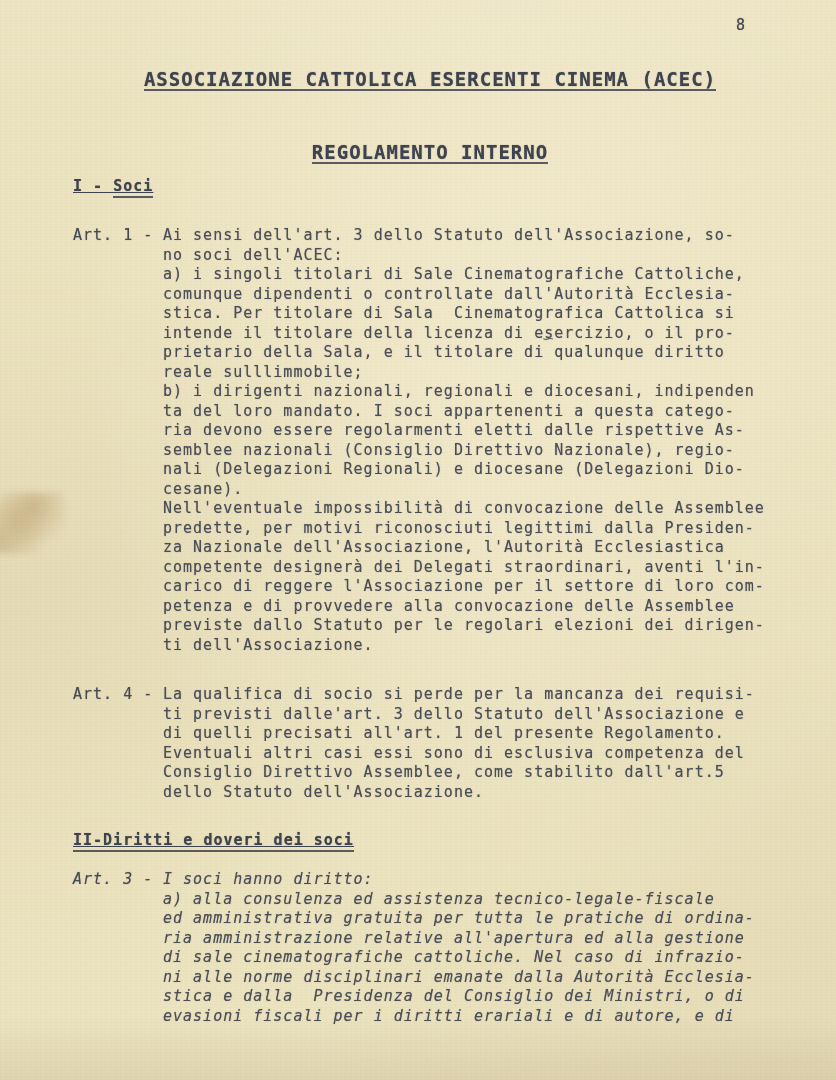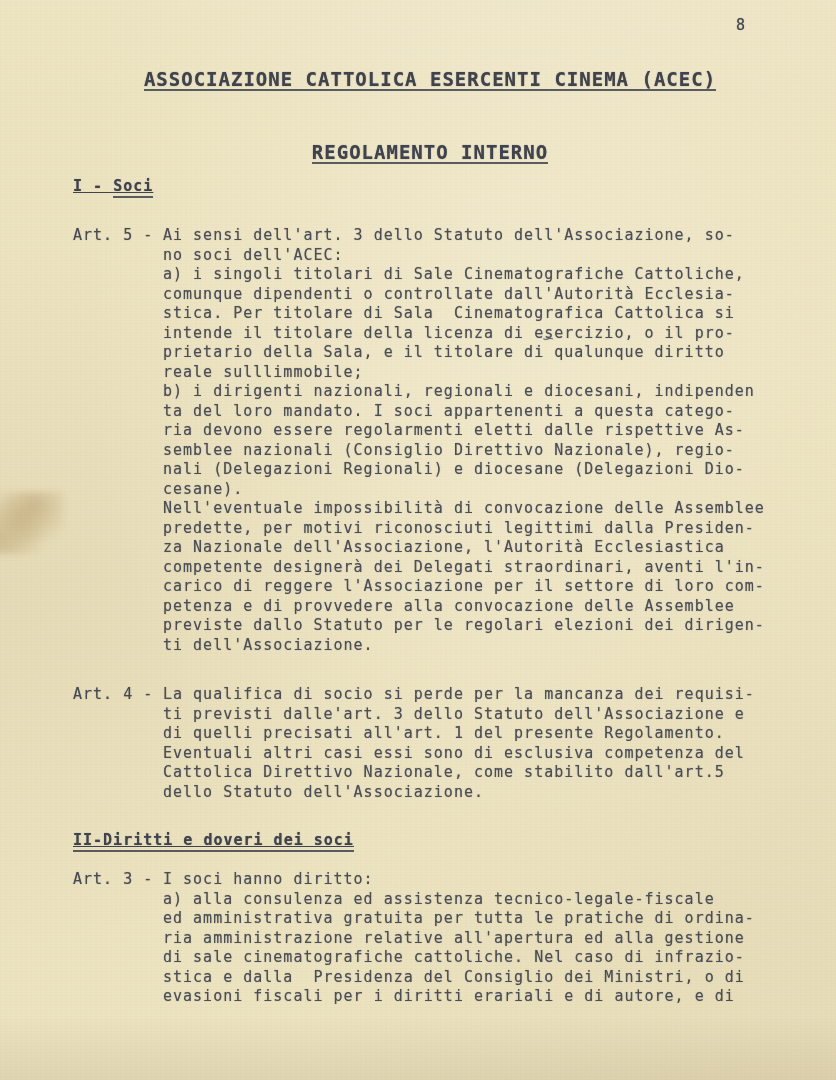--- a/index.html
+++ b/index.html
@@ -49,21 +49,21 @@
     text-shadow:0 0 1px rgba(50,55,68,0.6);
     white-space:pre;
     text-decoration:underline;
   }
   .section + .section{ margin-top:28px; }
   .article{
     position:relative; padding-left:90px; margin-top:30px;
     font-size:15px; letter-spacing:1px; line-height:19.5px;
   }
   .section:first-child .article:nth-of-type(1){ margin-top:28px; }
-  .section:nth-child(2) .article{ margin-top:20px; }
+  .section:nth-child(2) .article{ margin-top:20px;font-style:italic; }
   .article-label{
     position:absolute; left:0; top:0; white-space:pre;
     color:#464a54; text-shadow:0 0 1px rgba(58,62,74,0.55);
   }
   .line{
     white-space:pre; color:#4a4e57;
     text-shadow:0 0 1px rgba(58,62,74,0.5);
   }
   .insert-mark{
     position:absolute; left:544px; top:331px;
@@ -92,21 +92,21 @@
     </div>
     <div>
       <span class="subtitle u">REGOLAMENTO INTERNO</span>
     </div>
   </div>
 
   <div class="content">
       <section class="section">
         <div class="section-heading ink"><span>I - </span><span class="u">Soci</span></div>
         <div class="article">
-          <span class="article-label">Art. 5 - </span>
+          <span class="article-label">Art. 1 - </span>
           <div class="line">Ai sensi dell'art. 3 dello Statuto dell'Associazione, so-</div>
           <div class="line">no soci dell'ACEC:</div>
           <div class="line">a) i singoli titolari di Sale Cinematografiche Cattoliche,</div>
           <div class="line">comunque dipendenti o controllate dall'Autorità Ecclesia-</div>
           <div class="line">stica. Per titolare di Sala  Cinematografica Cattolica si</div>
           <div class="line">intende il titolare della licenza di esercizio, o il pro-</div>
           <div class="line">prietario della Sala, e il titolare di qualunque diritto</div>
           <div class="line">reale sulllimmobile;</div>
           <div class="line">b) i dirigenti nazionali, regionali e diocesani, indipenden</div>
           <div class="line">ta del loro mandato. I soci appartenenti a questa catego-</div>
@@ -122,33 +122,34 @@
           <div class="line">petenza e di provvedere alla convocazione delle Assemblee</div>
           <div class="line">previste dallo Statuto per le regolari elezioni dei dirigen-</div>
           <div class="line">ti dell'Associazione.</div>
         </div>
         <div class="article">
           <span class="article-label">Art. 4 - </span>
           <div class="line">La qualifica di socio si perde per la mancanza dei requisi-</div>
           <div class="line">ti previsti dalle'art. 3 dello Statuto dell'Associazione e</div>
           <div class="line">di quelli precisati all'art. 1 del presente Regolamento.</div>
           <div class="line">Eventuali altri casi essi sono di esclusiva competenza del</div>
-          <div class="line">Cattolica Direttivo Nazionale, come stabilito dall'art.5</div>
+          <div class="line">Consiglio Direttivo Assemblee, come stabilito dall'art.5</div>
           <div class="line">dello Statuto dell'Associazione.</div>
         </div>
       </section>
       <section class="section">
         <div class="section-heading ink"><span class="u">II-Diritti e doveri dei soci</span></div>
         <div class="article">
           <span class="article-label">Art. 3 - </span>
           <div class="line">I soci hanno diritto:</div>
           <div class="line">a) alla consulenza ed assistenza tecnico-legale-fiscale</div>
           <div class="line">ed amministrativa gratuita per tutta le pratiche di ordina-</div>
           <div class="line">ria amministrazione relative all'apertura ed alla gestione</div>
           <div class="line">di sale cinematografiche cattoliche. Nel caso di infrazio-</div>
+          <div class="line">ni alle norme disciplinari emanate dalla Autorità Ecclesia-</div>
           <div class="line">stica e dalla  Presidenza del Consiglio dei Ministri, o di</div>
           <div class="line">evasioni fiscali per i diritti erariali e di autore, e di</div>
         </div>
       </section>
     </div>
 
   <div class="insert-mark">∽</div>
   <div class="stain"></div>
 </div>
 

